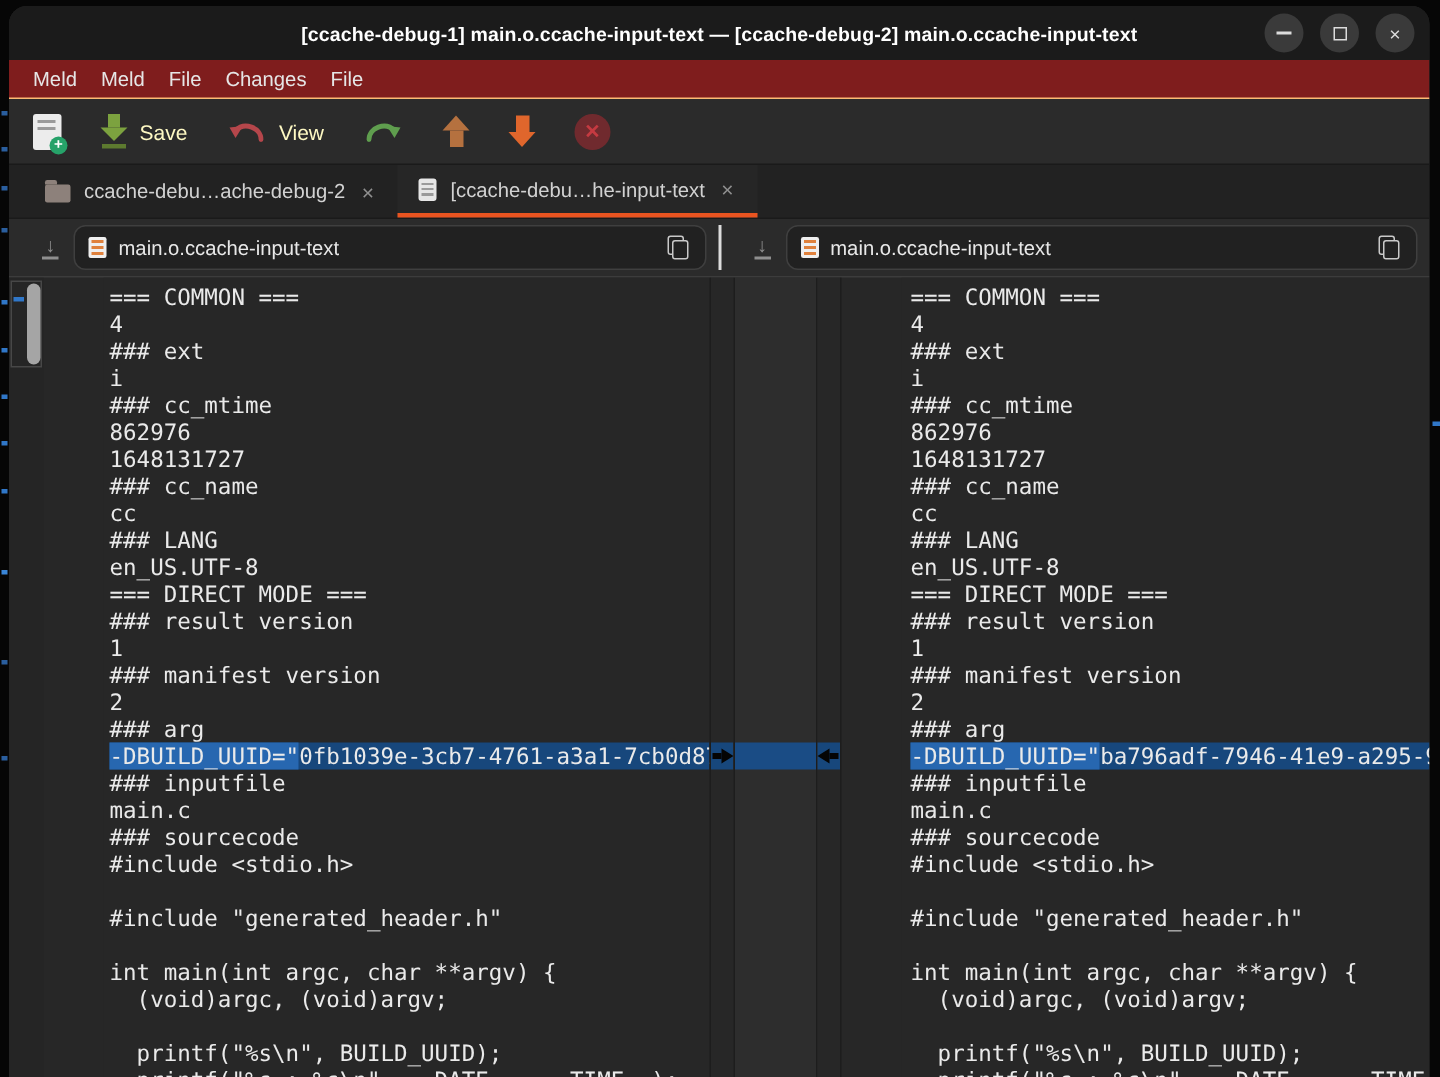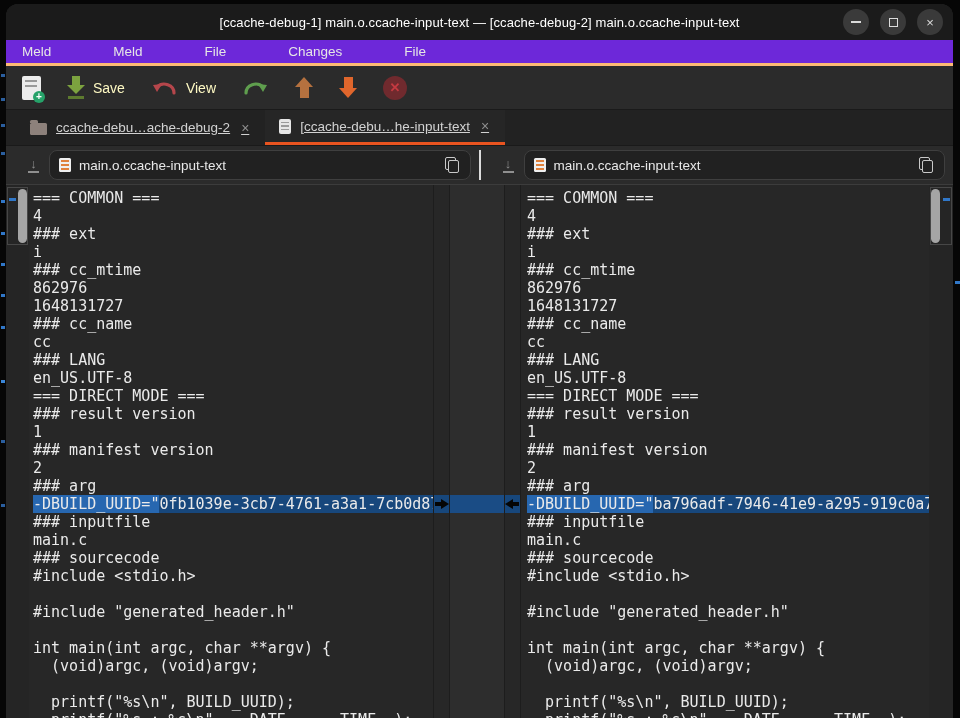--- a/index.html
+++ b/index.html
@@ -12,30 +12,30 @@
     box-shadow:0 24px #2a5e9e, 0 50px #2a5e9e, 0 78px #2a5e9e, 0 126px #3077c8, 0 158px #3077c8,
                0 189px #3077c8, 0 220px #3077c8, 0 252px #3077c8, 0 306px #3a86d8, 0 366px #2a5e9e, 0 430px #2a5e9e; }
   .edge-dash-right { position:absolute; right:0; top:281px; width:5px; height:3px; background:#3077c8; }
 
   .window { position:absolute; left:6px; top:4px; width:947px; height:714px; background:#262626;
             border-radius:12px 12px 0 0; overflow:hidden; display:flex; flex-direction:column; }
 
   
   .titlebar { height:36px; background:#1b1b1b; position:relative; display:flex; align-items:center;
               justify-content:center; flex:none; }
-  .win-title { color:#ffffff; font-size:13px; font-weight:normal; letter-spacing:.1px; }
+  .win-title { color:#ffffff; font-size:13px; font-weight:bold; letter-spacing:.1px; }
   .win-controls { position:absolute; right:10px; top:5px; display:flex; gap:11px; }
   .win-btn { width:26px; height:26px; border-radius:50%; background:#3a3a3a; color:#dcdcdc;
              display:flex; align-items:center; justify-content:center; font-size:13px; cursor:default; }
   .win-btn .bar { width:10px; height:2px; background:#dcdcdc; display:block; }
   .win-btn .square { width:9px; height:9px; border:1.5px solid #dcdcdc; display:block; }
 
   
-  .menubar { height:26px; background:#6d28d9; display:flex; align-items:center; padding-left:8px;
-             border-bottom:3px solid #fdba74; flex:none;gap:46px; }
+  .menubar { height:26px; background:#7f1d1d; display:flex; align-items:center; padding-left:8px;
+             border-bottom:1px solid #fdba74; flex:none; }
   .menu-item { color:#e6e6e6; font-size:13.5px; padding:0 8px; }
 
   
   .toolbar { height:44px; background:#2b2b2b; display:flex; align-items:center; padding-left:16px;
              border-bottom:1px solid #1a1a1a; flex:none; }
   .tool-btn { display:flex; align-items:center; gap:8px; margin-right:26px; }
   .tool-label { color:#fef9c3; font-size:14px; }
 
   .icon-newdoc { position:relative; width:19px; height:24px; background:#ececec; border-radius:2px; }
   .icon-newdoc::before { content:""; position:absolute; left:3px; top:4px; width:12px; height:10px;
@@ -55,21 +55,21 @@
   .arrow-up .stem { background:#b5713f; width:9px; height:11px; }
   .arrow-dn .stem { background:#e0662c; width:9px; height:11px; }
   .arrow-dn .head { border-top:10px solid #e0662c; }
 
   .icon-stop { width:24px; height:24px; border-radius:50%; background:#702a2e; color:#c53a41;
                display:flex; align-items:center; justify-content:center; font-size:13px; font-weight:bold; }
 
   
   .tabbar { height:36px; background:#222222; display:flex; align-items:stretch; padding-left:10px;
             border-bottom:1px solid #1a1a1a; flex:none; }
-  .tab { display:flex; align-items:center; gap:9px; padding:0 14px; color:#d2d2d2; font-size:13.5px;text-decoration:underline; }
+  .tab { display:flex; align-items:center; gap:9px; padding:0 14px; color:#d2d2d2; font-size:13.5px; }
   .tab.active { border-bottom:3px solid #e95420; background:#262626; }
   .tab-close { color:#8f8f8f; font-size:14px; padding:0 2px; }
   .icon-folder { position:relative; width:17px; height:12px; background:#8d817b; border-radius:1.5px; margin-top:2px; }
   .icon-folder::before { content:""; position:absolute; left:0; top:-3px; width:8px; height:3px;
                          background:#8d817b; border-radius:1.5px 1.5px 0 0; }
   .icon-doc { position:relative; width:12px; height:15px; background:#e6e6e6; border-radius:2px; }
   .icon-doc::before { content:""; position:absolute; left:2px; top:3px; width:8px; height:9px;
       background:repeating-linear-gradient(180deg,#9a9a9a 0 1.5px, transparent 1.5px 3.5px); }
 
   
@@ -97,21 +97,21 @@
   .scroll-col .overview-box { position:absolute; top:2px; left:1px; right:1px; height:58px; border:1px solid #474747; }
   .scroll-thumb { position:absolute; width:9px; height:54px; top:4px; background:#a5a5a5; border-radius:5px; }
   .scroll-col.left .scroll-thumb { right:2px; }
   .scroll-col.right { width:24px; }
   .scroll-col.right .scroll-thumb { left:2px; }
   .overview-dash { position:absolute; width:7px; height:3px; background:#3077c8; top:13px; }
   .scroll-col.left .overview-dash { left:3px; }
   .scroll-col.right .overview-dash { right:3px; }
 
   .pane { position:relative; overflow:hidden; background:#272727; padding-top:4px;
-          font-family:"DejaVu Sans Mono","Liberation Mono",monospace; font-size:15px; color:#eaeaea; }
+          font-family:"DejaVu Sans Mono","Liberation Mono",monospace; font-size:15px; color:#eaeaea;margin-left:40px; }
   .pane.left { width:404px; flex:none; padding-left:4px; }
   .pane.right { width:408px; flex:none; padding-left:6px; }
   .line { height:18px; line-height:18px; white-space:pre; }
   .line.changed { background:#17477c; margin-right:-8px; }
   .inline-same { background:#2767b0; }
 
   .action-col { position:relative; width:16px; flex:none; background:#272727; }
   .action-col.left { border-left:1px solid #1d1d1d; }
   .action-col.right { border-right:1px solid #1d1d1d; }
   .gutter { position:relative; width:56px; flex:none; background:#2d2d2d;

